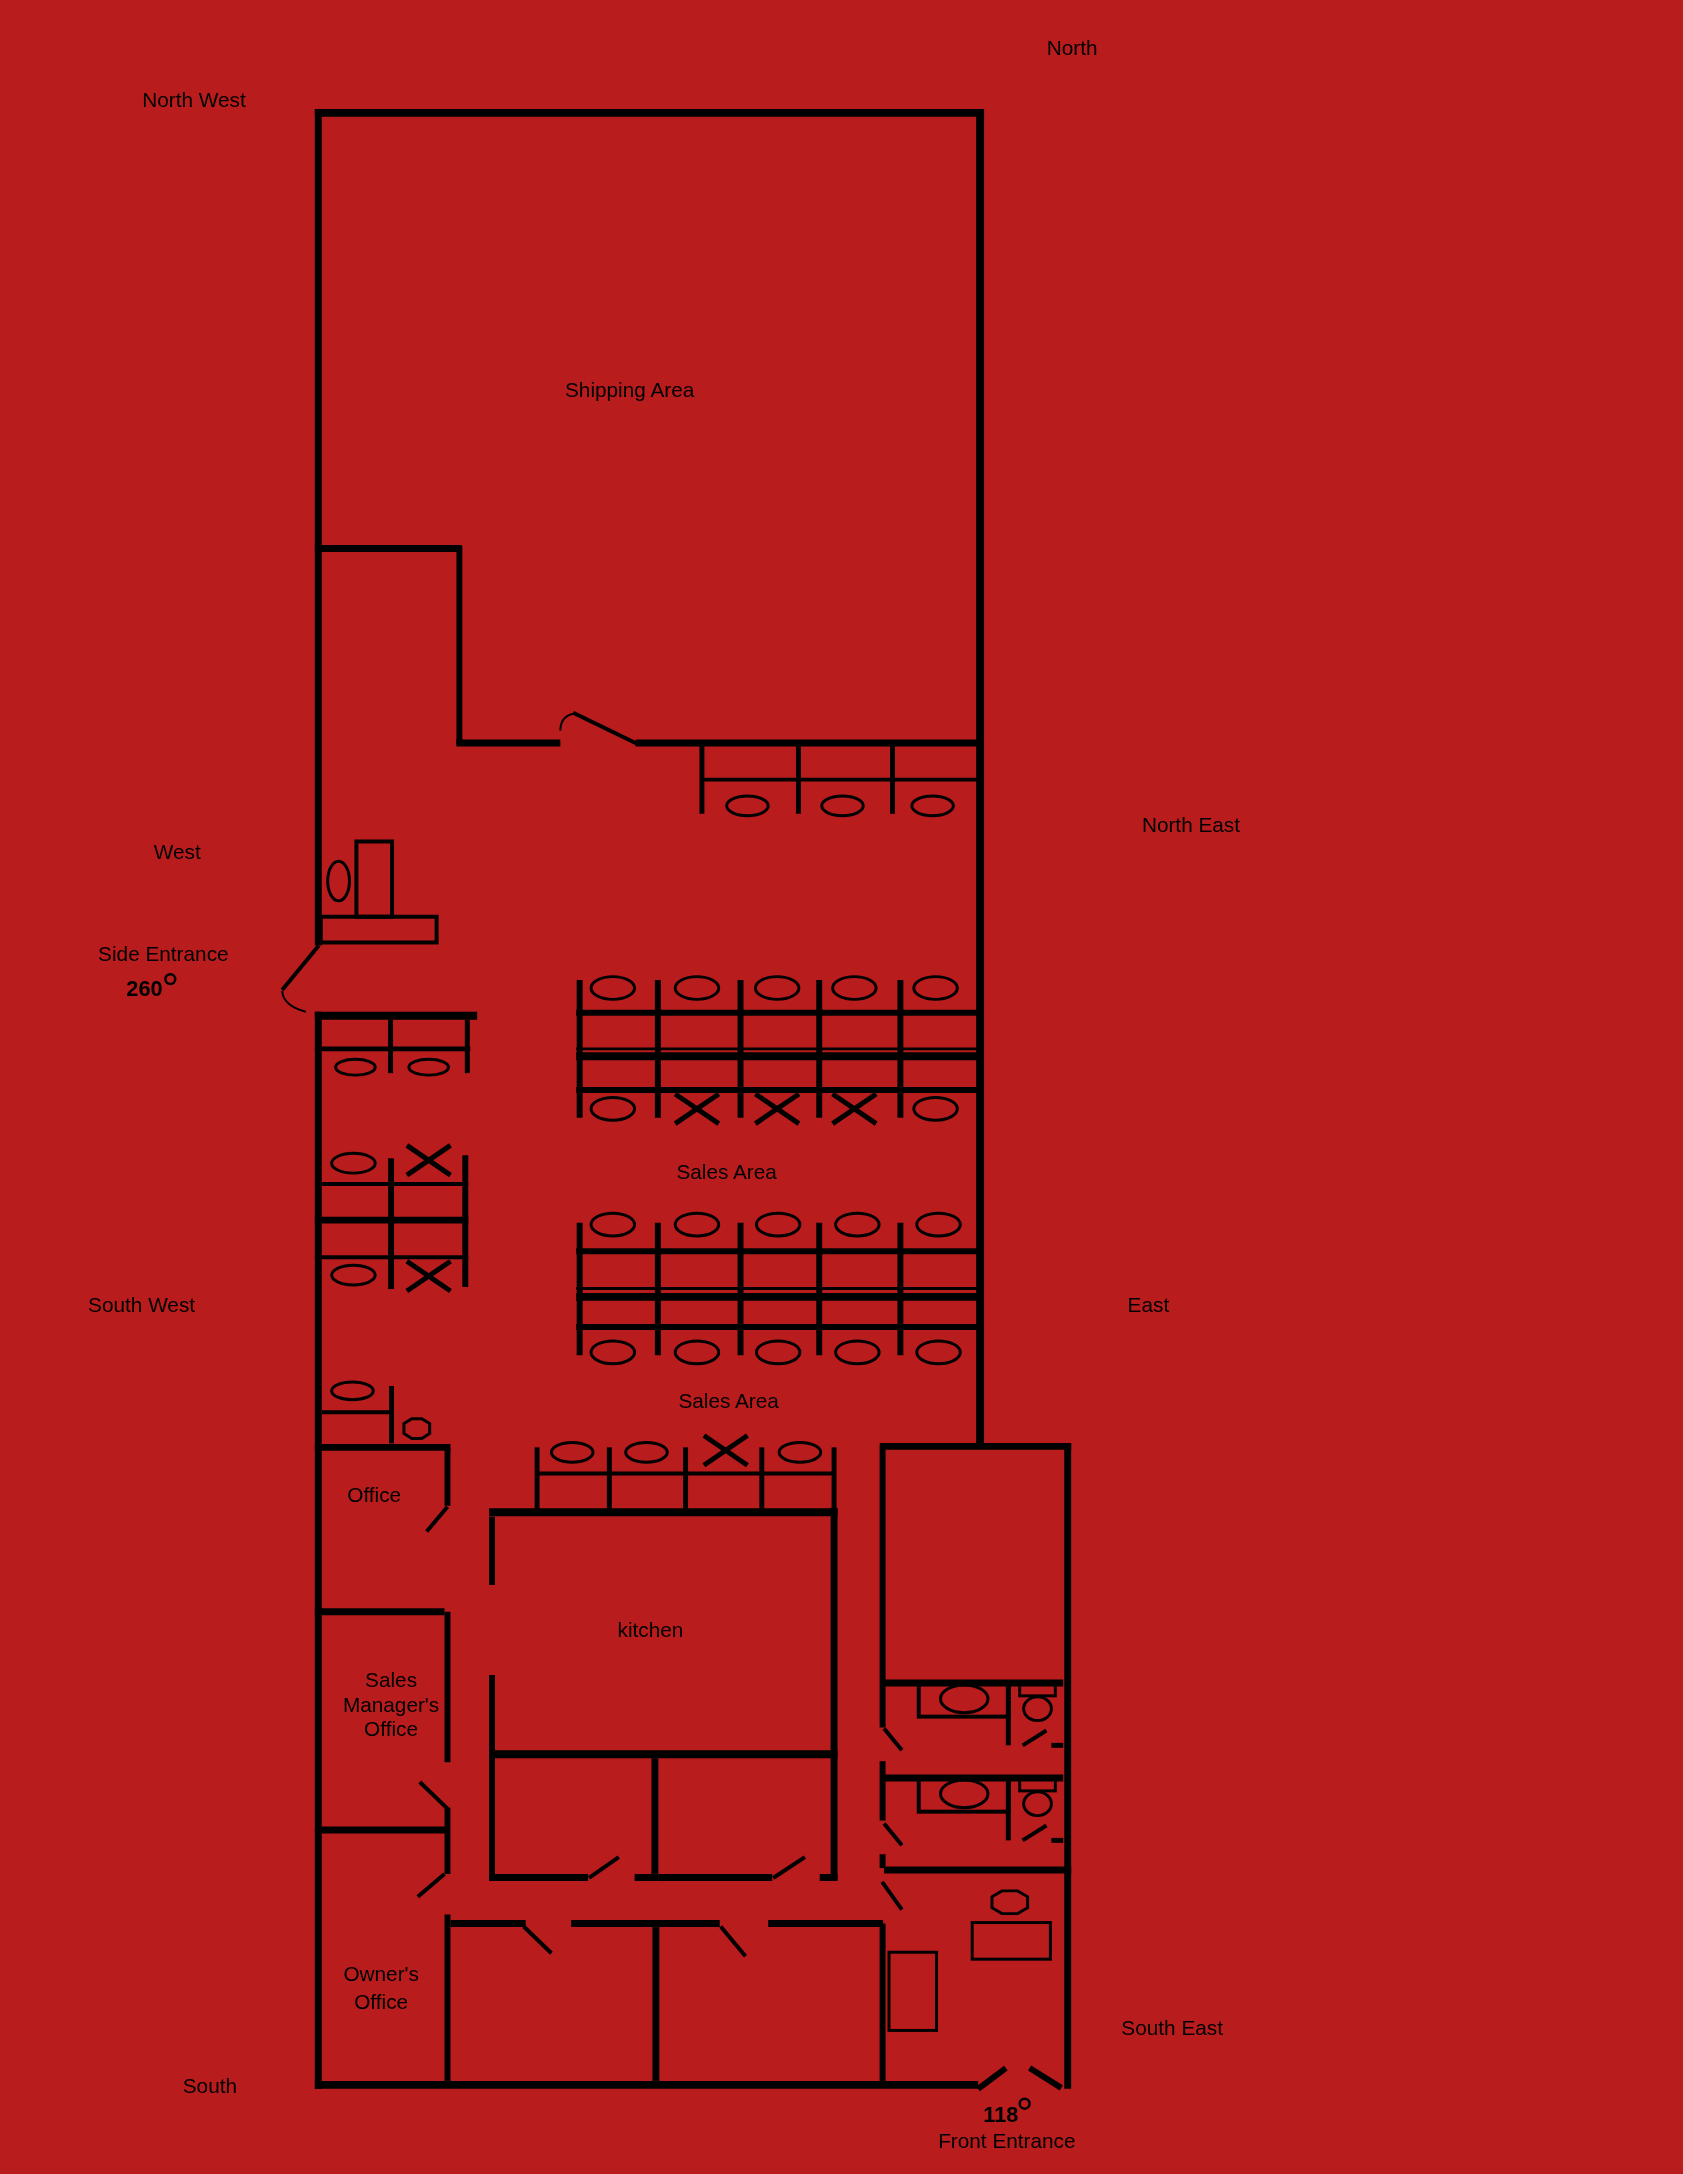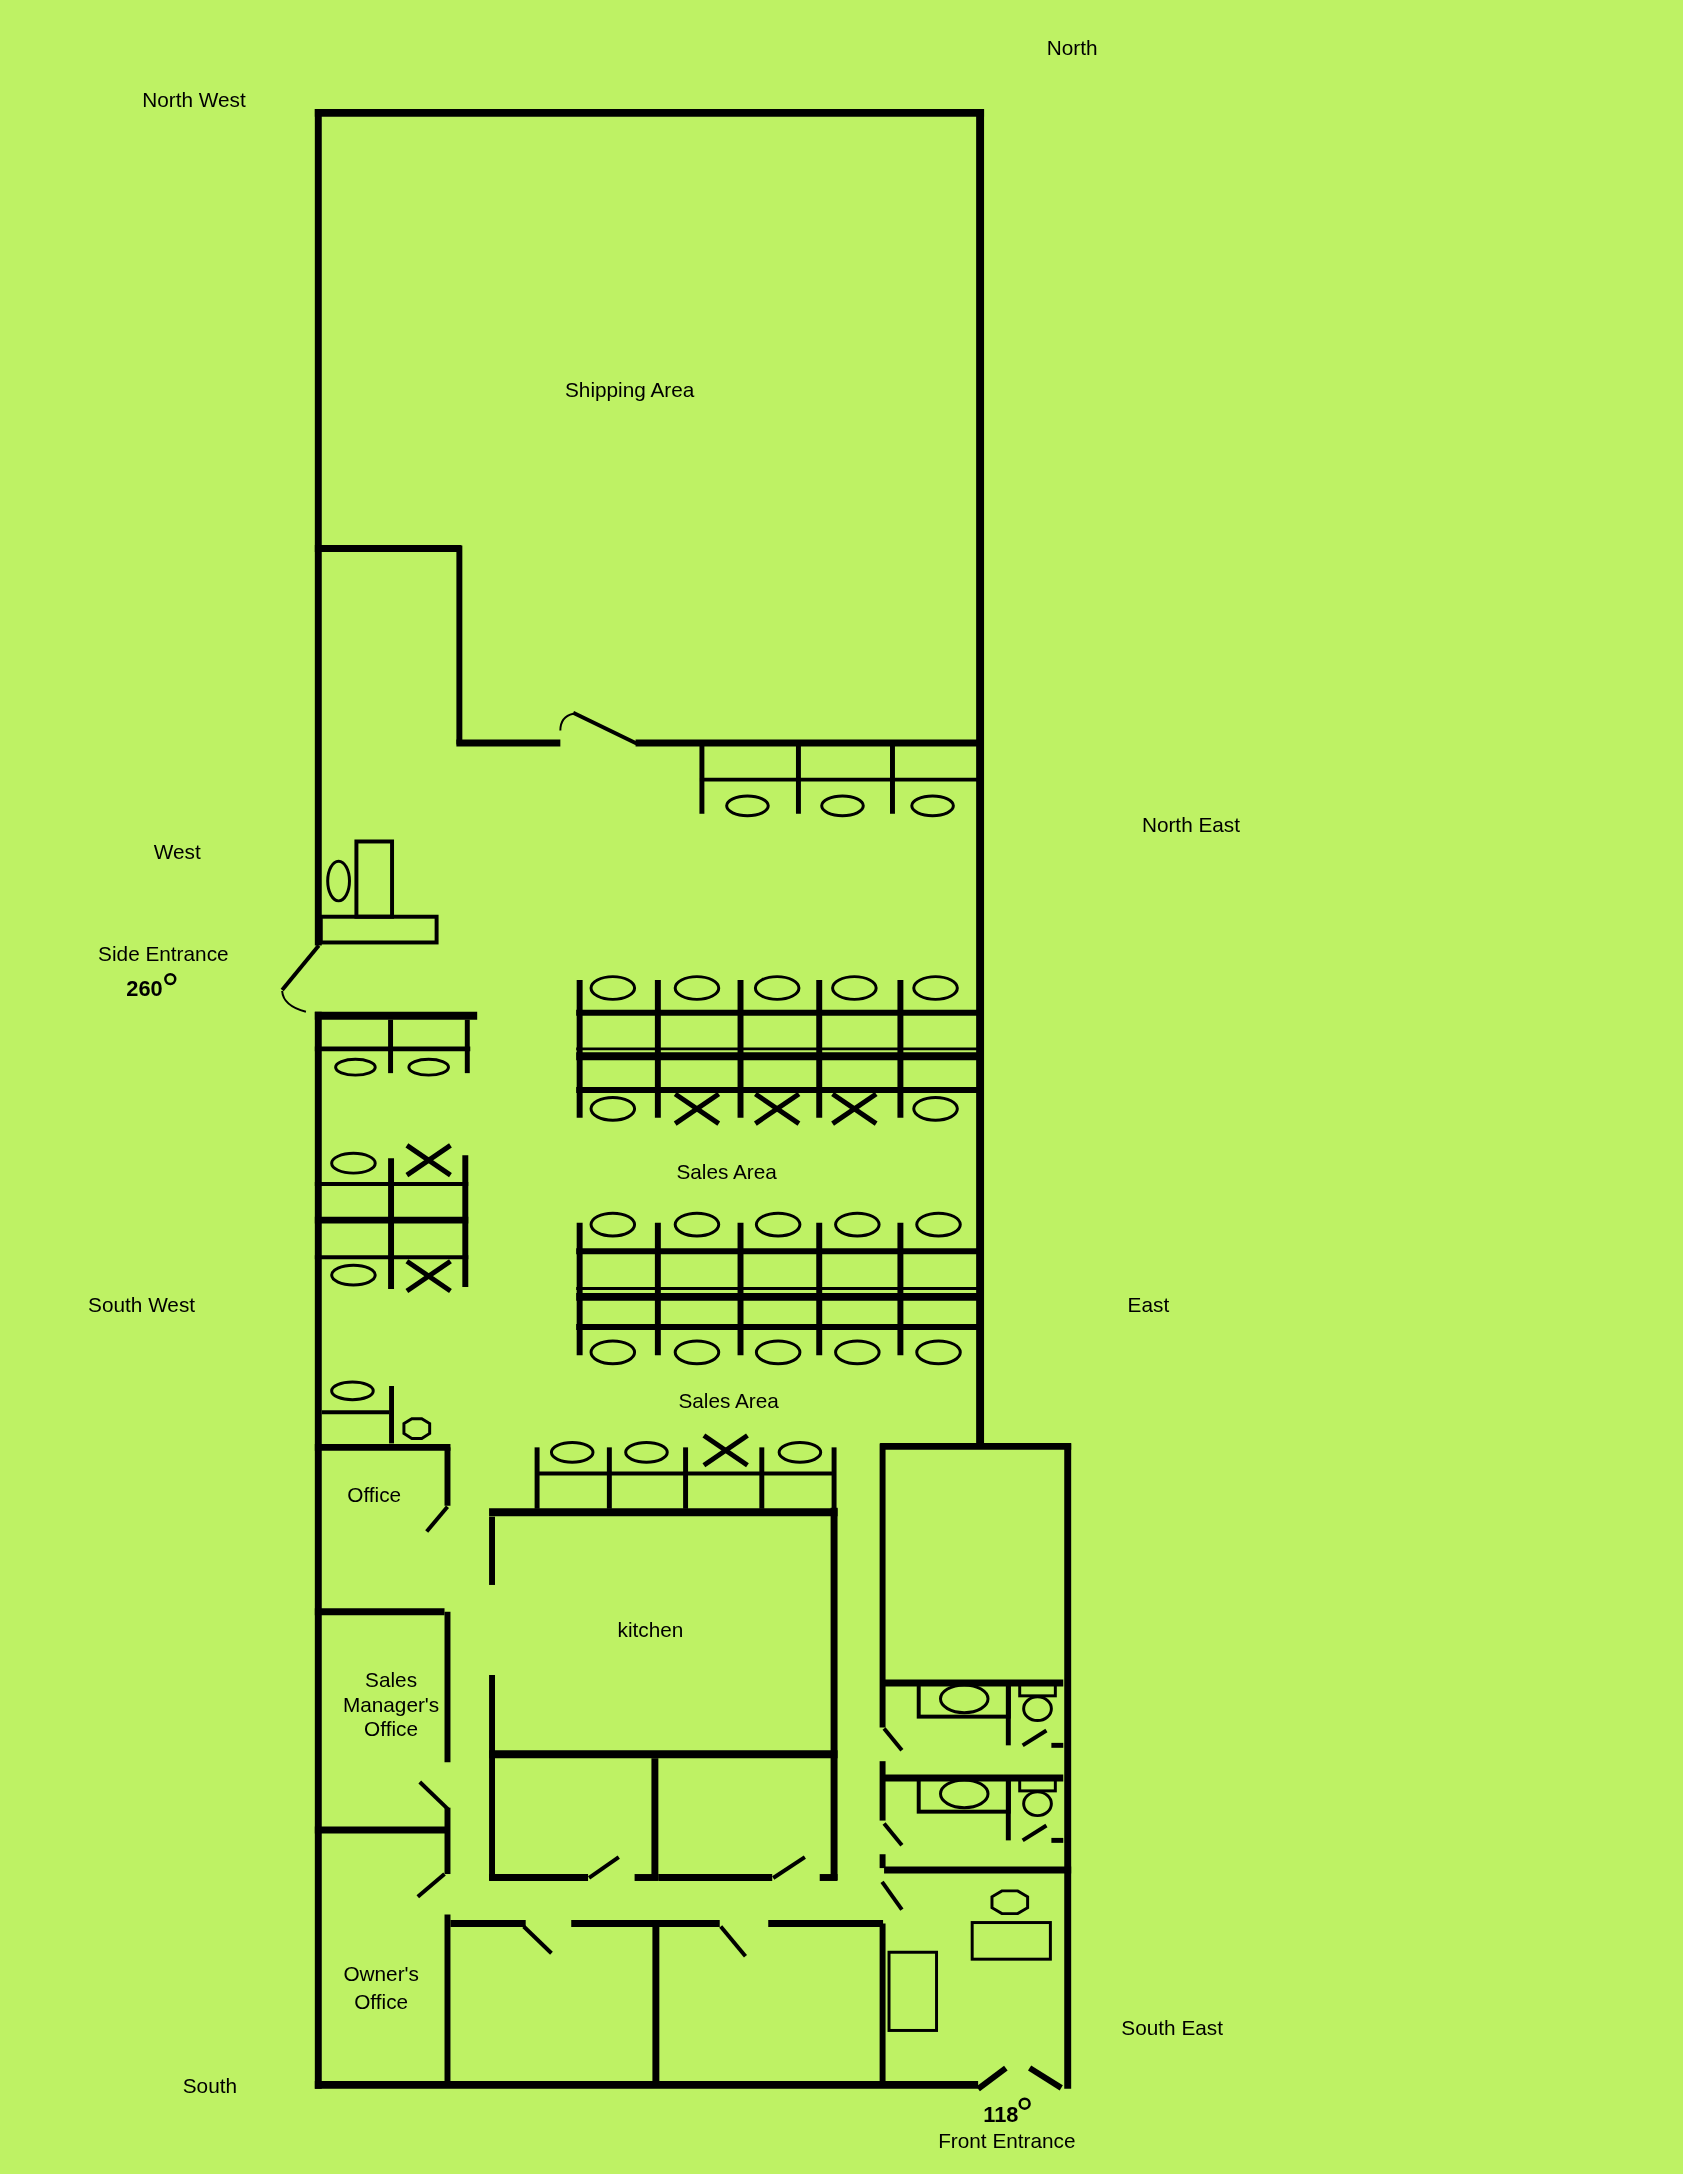--- a/index.html
+++ b/index.html
@@ -1,16 +1,16 @@
 <!DOCTYPE html>
 <html><head>
 <meta charset="utf-8">
 <style>
 html,body{margin:0;padding:0;background:#ffffff;}
-#page{position:relative;width:1683px;height:2174px;background:#bef264;overflow:hidden;}
+#page{position:relative;width:1683px;height:2174px;background:#b91c1c;overflow:hidden;}
 svg{position:absolute;left:0;top:0;}
 text{font-family:"Liberation Sans",sans-serif;font-size:21px;fill:#000;}
 .b{font-weight:bold;font-size:22px;}
 </style>
 </head>
 <body>
 <div id="page">
 <svg width="1683" height="2174" viewBox="0 0 1700 2196">
 <g stroke="#000" fill="none">
 

